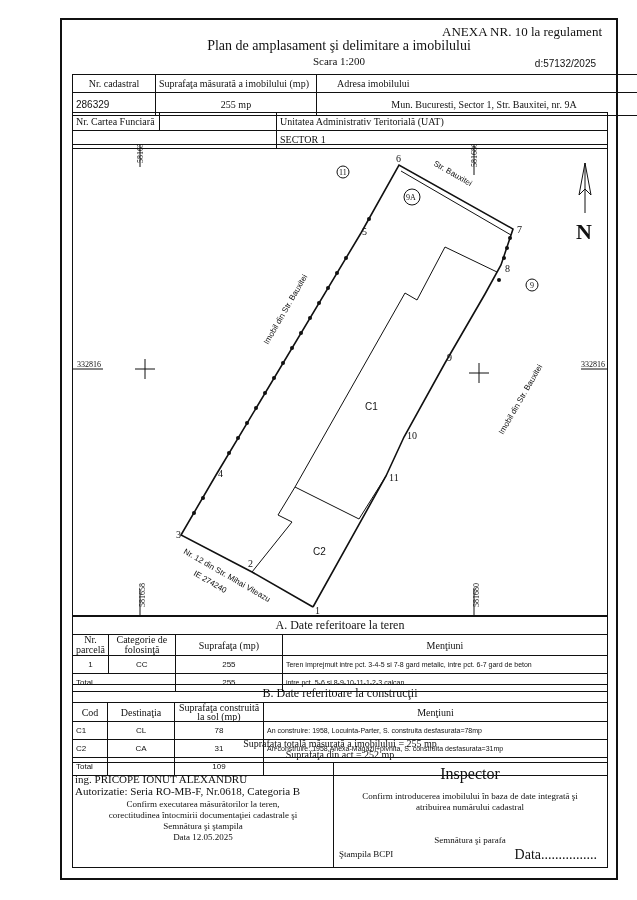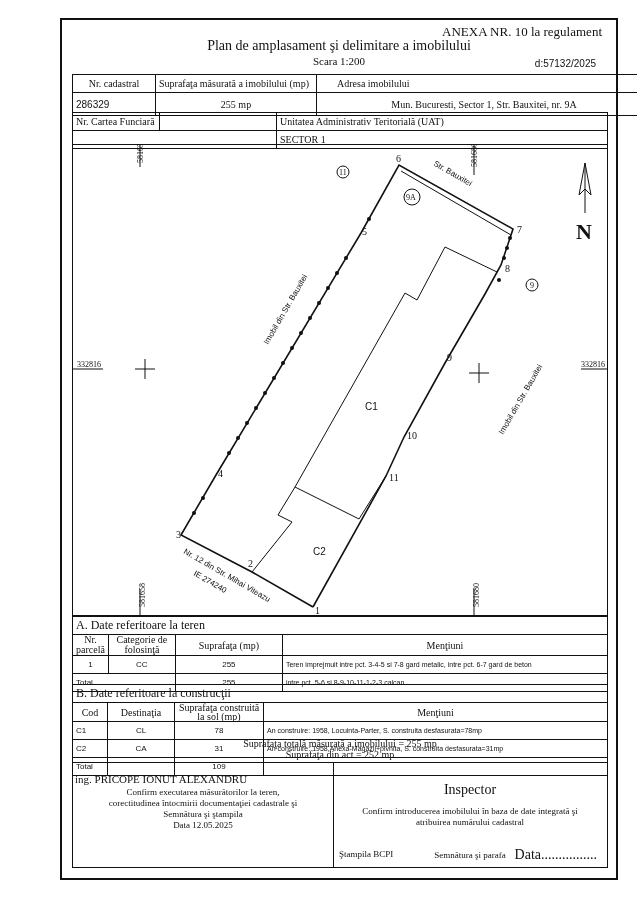--- a/index.html
+++ b/index.html
@@ -7,21 +7,21 @@
   .frame { position:absolute; left:60px; top:18px; width:558px; height:862px; border:2px solid #111; box-sizing:border-box;padding-left:36px; }
   .abs { position:absolute; }
   .sans { font-family:"Liberation Sans", sans-serif; }
   .t-anexa { right:14px; top:4px; font-size:13px; }
   .t-title { left:0; right:0; top:18px; text-align:center; font-size:14px; }
   .t-scale { left:0; right:0; top:35px; text-align:center; font-size:11px; }
   .t-did { right:20px; top:38px; font-size:10px; font-family:"Liberation Sans", sans-serif; }
   table.grid { position:absolute; border-collapse:collapse; font-size:10px; }
   table.grid td { border:1px solid #111; padding:0 3px; height:17px; white-space:nowrap; }
   .plan { position:absolute; left:10px; top:124px; width:536px; height:472px; border:1px solid #111; box-sizing:border-box; overflow:hidden; }
-  .sec-title { font-size:12px; }
+  .sec-title { text-align:center; font-size:12px; }
   .c { text-align:center; }
   .sign { position:absolute; left:10px; top:742px; width:536px; height:106px; border:1px solid #111; box-sizing:border-box; }
   .sign .left { position:absolute; left:0; top:0; width:260px; height:100%; border-right:1px solid #111; }
   .sign .right { position:absolute; left:260px; top:0; right:0; height:100%; }
 </style>
 </head>
 <body>
 
 <div class="frame">
 
@@ -213,29 +213,30 @@
     </table>
 
   <div class="abs c" style="left:10px; width:536px; top:718px; font-size:10px; line-height:11px;">
     <div>Suprafaţa totală măsurată a imobilului = 255 mp</div>
     <div>Suprafaţa din act = 252 mp</div>
   </div>
 
   <div class="sign">
     <div class="left">
       <div style="font-size:11px; margin-top:10px; padding-left:2px">ing. PRICOPE IONUT ALEXANDRU</div>
+      <div style="font-size:11px; padding-left:2px">Autorizatie: Seria RO-MB-F, Nr.0618, Categoria B</div>
       <div class="c" style="font-size:9px; line-height:11px; margin-top:2px">
         <div>Confirm executarea măsurătorilor la teren,</div>
         <div>corectitudinea întocmirii documentaţiei cadastrale şi</div>
         <div>Semnătura şi ştampila</div>
         <div style="">Data 12.05.2025</div>
       </div>
     </div>
     <div class="right">
-      <div class="c" style="font-size:14px; margin-top:19px">Inspector</div>
+      <div class="c" style="font-size:16px; margin-top:2px">Inspector</div>
       <div class="c" style="font-size:9px; line-height:11px; margin-top:8px">
         <div>Confirm introducerea imobilului în baza de date integrată şi</div>
         <div>atribuirea numărului cadastral</div>
       </div>
       <div class="c" style="font-size:9px; margin-top:22px">Semnătura şi parafa</div>
       <div class="abs" style="left:6px; top:86px; font-size:9px">Ştampila BCPI</div>
       <div class="abs" style="right:10px; top:84px; font-size:14px">Data................</div>
     </div>
   </div>
 </div>

